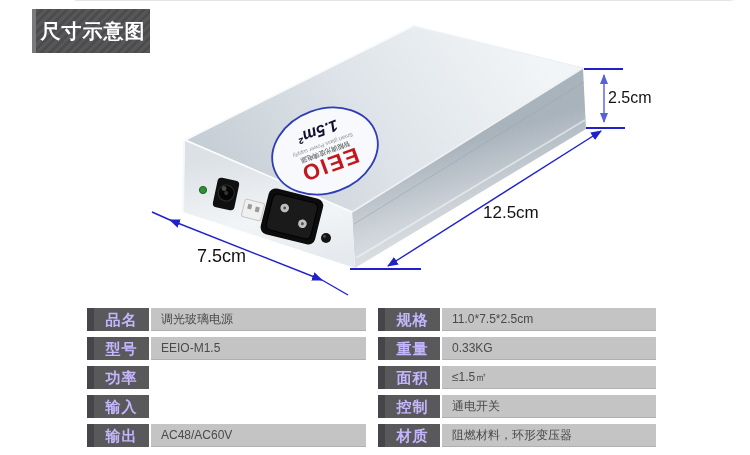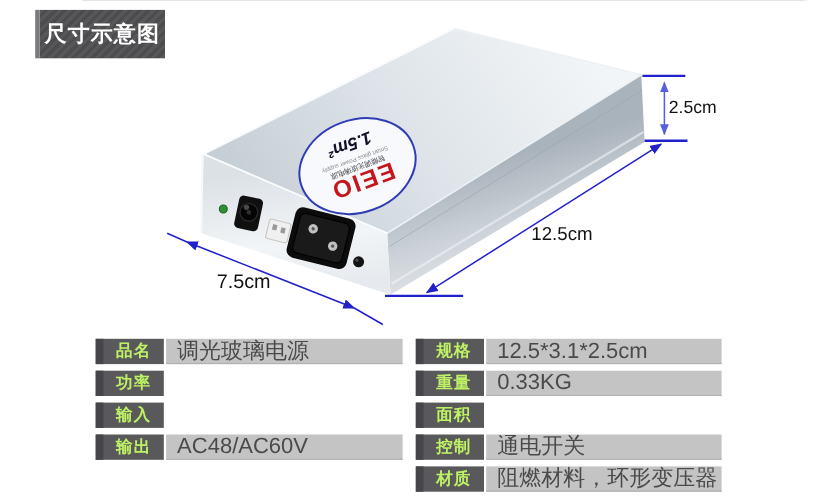--- a/index.html
+++ b/index.html
@@ -13,26 +13,26 @@
     color:#ffffff;font-size:20px;font-weight:bold;letter-spacing:1px;
     text-align:center;line-height:44px;
   }
   .diagram-svg{position:absolute;left:0;top:0;}
   .spec-table{position:absolute;top:308px;}
   #spec-left{left:87px;width:279px;}
   #spec-right{left:378px;width:278px;}
   .spec-row{display:flex;height:23px;margin-bottom:6px;}
   .spec-label{
     width:55px;border-left:7px solid #46464a;background:#59595b;
-    color:#bef264;font-size:15px;font-weight:bold;text-align:center;
+    color:#c4b5fd;font-size:15px;font-weight:bold;text-align:center;
     line-height:23px;letter-spacing:1px;flex:none;
   }
   .spec-gap{width:2px;background:#ffffff;flex:none;}
   .spec-value{
-    flex:1;background:#c4c4c4;color:#4a4a4a;font-size:20px;
+    flex:1;background:#c4c4c4;color:#4a4a4a;font-size:12px;
     line-height:23px;padding-left:10px;border-bottom:1px solid #b0b0b0;
     box-sizing:border-box;white-space:nowrap;overflow:hidden;
   }
   svg text{font-family:"Liberation Sans","DejaVu Sans",sans-serif;}
 </style>
 </head>
 <body>
 
 <div class="stage">
 
@@ -137,48 +137,54 @@
     </g>
   </svg>
 
   <div class="spec-table" id="spec-left">
     <div class="spec-row">
       <div class="spec-label">品名</div>
       <div class="spec-gap"></div>
       <div class="spec-value">调光玻璃电源</div>
     </div>
     <div class="spec-row">
+      <div class="spec-label">型号</div>
+      <div class="spec-gap"></div>
+      <div class="spec-value">EEIO-M1.5</div>
+    </div>
+    <div class="spec-row">
       <div class="spec-label">功率</div>
       <div class="spec-gap"></div>
     </div>
     <div class="spec-row">
       <div class="spec-label">输入</div>
       <div class="spec-gap"></div>
     </div>
     <div class="spec-row">
       <div class="spec-label">输出</div>
       <div class="spec-gap"></div>
       <div class="spec-value">AC48/AC60V</div>
     </div>
   </div>
 
   <div class="spec-table" id="spec-right">
     <div class="spec-row">
       <div class="spec-label">规格</div>
       <div class="spec-gap"></div>
-      <div class="spec-value">12.5*3.1*2.5cm</div>
+      <div class="spec-value">11.0*7.5*2.5cm</div>
     </div>
     <div class="spec-row">
       <div class="spec-label">重量</div>
       <div class="spec-gap"></div>
       <div class="spec-value">0.33KG</div>
     </div>
     <div class="spec-row">
       <div class="spec-label">面积</div>
       <div class="spec-gap"></div>
+      <div class="spec-value">≤1.5㎡</div>
     </div>
     <div class="spec-row">
       <div class="spec-label">控制</div>
       <div class="spec-gap"></div>
       <div class="spec-value">通电开关</div>
     </div>
     <div class="spec-row">
       <div class="spec-label">材质</div>
       <div class="spec-gap"></div>
       <div class="spec-value">阻燃材料，环形变压器</div>

